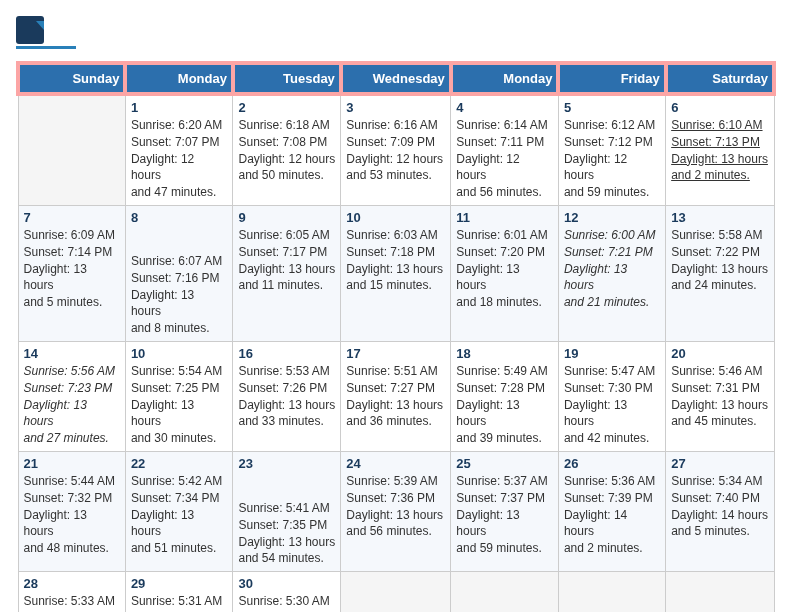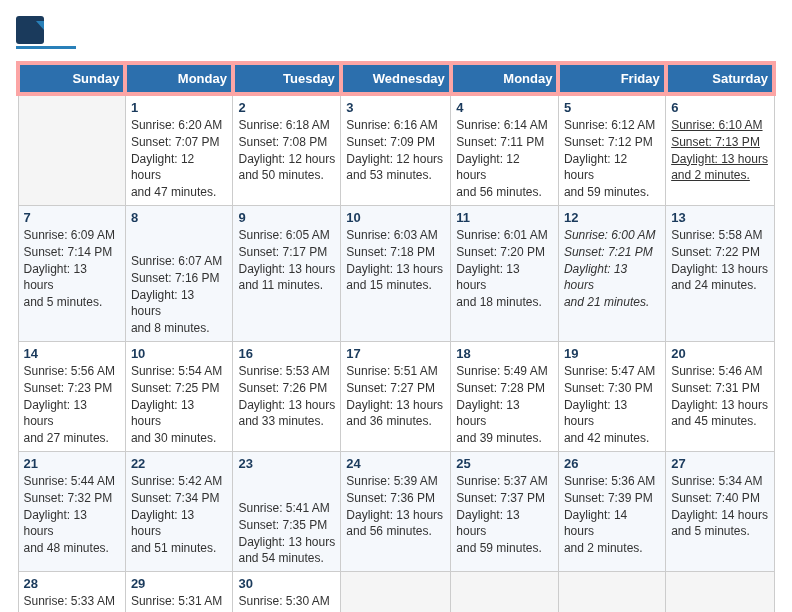--- a/index.html
+++ b/index.html
@@ -219,21 +219,21 @@
           <div class="day-num">13</div>
           <div class="day-info" style="white-space: pre-line;">Sunrise: 5:58 AM
 Sunset: 7:22 PM
 Daylight: 13 hours
 and 24 minutes.</div>
         </td>
       </tr>
       <tr>
         <td>
           <div class="day-num">14</div>
-          <div class="day-info" style="white-space: pre-line;">Sunrise: 5:56 AM
+          <div class="day-info" style="white-space: pre-line; font-style: italic;">Sunrise: 5:56 AM
 Sunset: 7:23 PM
 Daylight: 13 hours
 and 27 minutes.</div>
         </td>
         <td>
           <div class="day-num">10</div>
           <div class="day-info" style="white-space: pre-line;">Sunrise: 5:54 AM
 Sunset: 7:25 PM
 Daylight: 13 hours
 and 30 minutes.</div>

